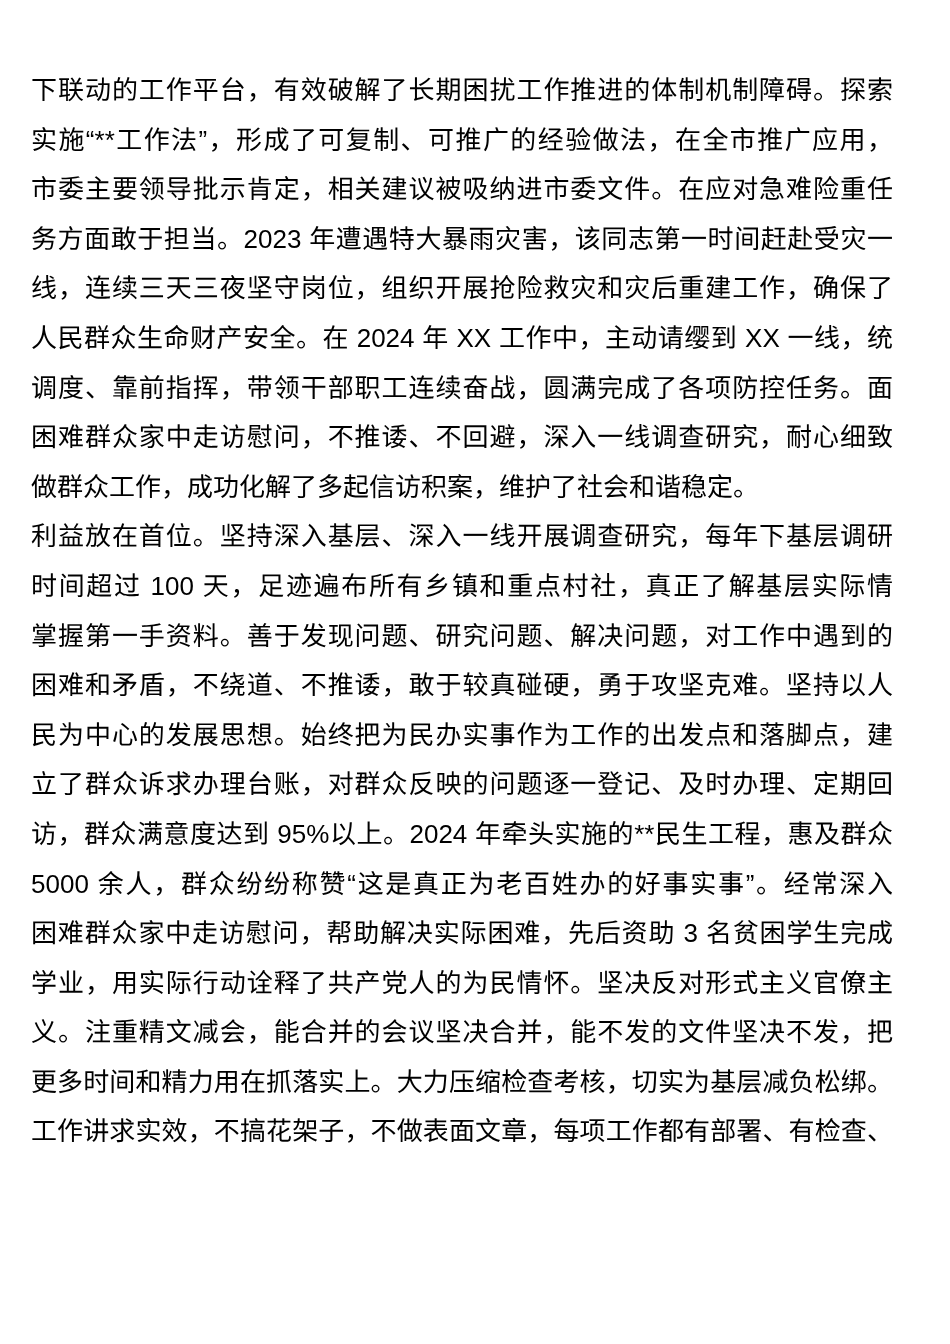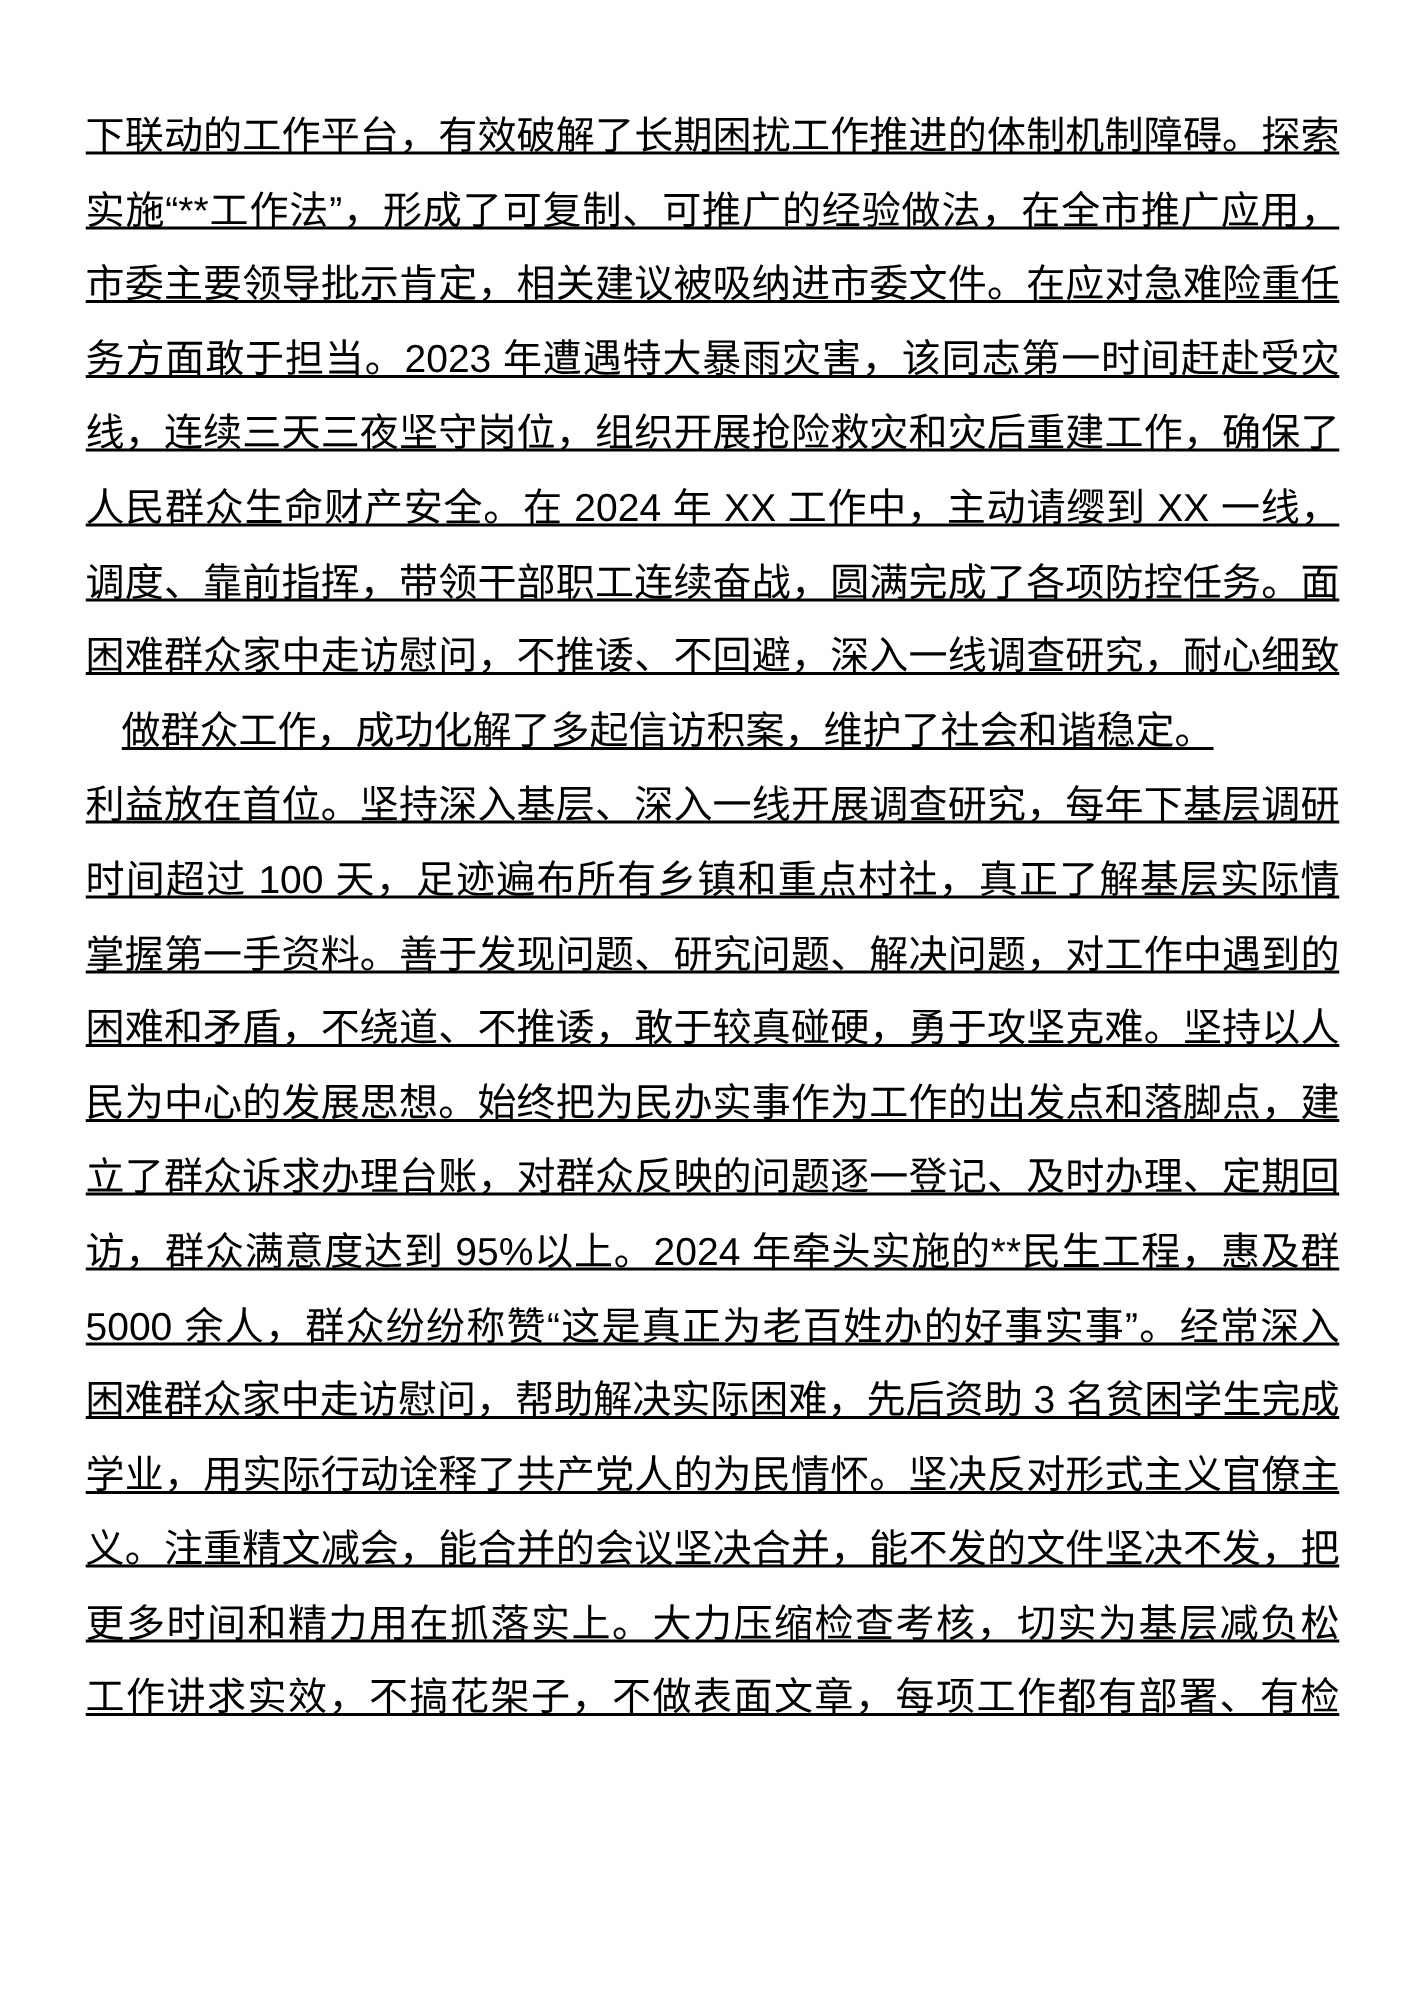--- a/index.html
+++ b/index.html
@@ -8,38 +8,36 @@
     background: #ffffff;
   }
   .page {
     position: relative;
     width: 950px;
     height: 1344px;
     background: #ffffff;
     overflow: hidden;
   }
   .doc-body {
-    padding: 66px 57px 0 57px;
-    text-decoration: underline;
+    padding: 66px 57px 0 31px;
   }
   .line {
     font-family: "Liberation Sans", "DejaVu Sans", sans-serif;
     font-size: 26px;
     color: #000000;
     line-height: 49.6px;
     height: 49.6px;
     text-align: justify;
     text-align-last: justify;
     overflow: hidden;
     white-space: normal;
   }
   .line.no-justify {
     text-align: center;
     text-align-last: left;
-    margin-left: 24px;
   }
   .line.indent {
     text-indent: 2em;
   }
   .line .bold {
     font-weight: bold;
   }
 </style>
 </head>
 <body>

